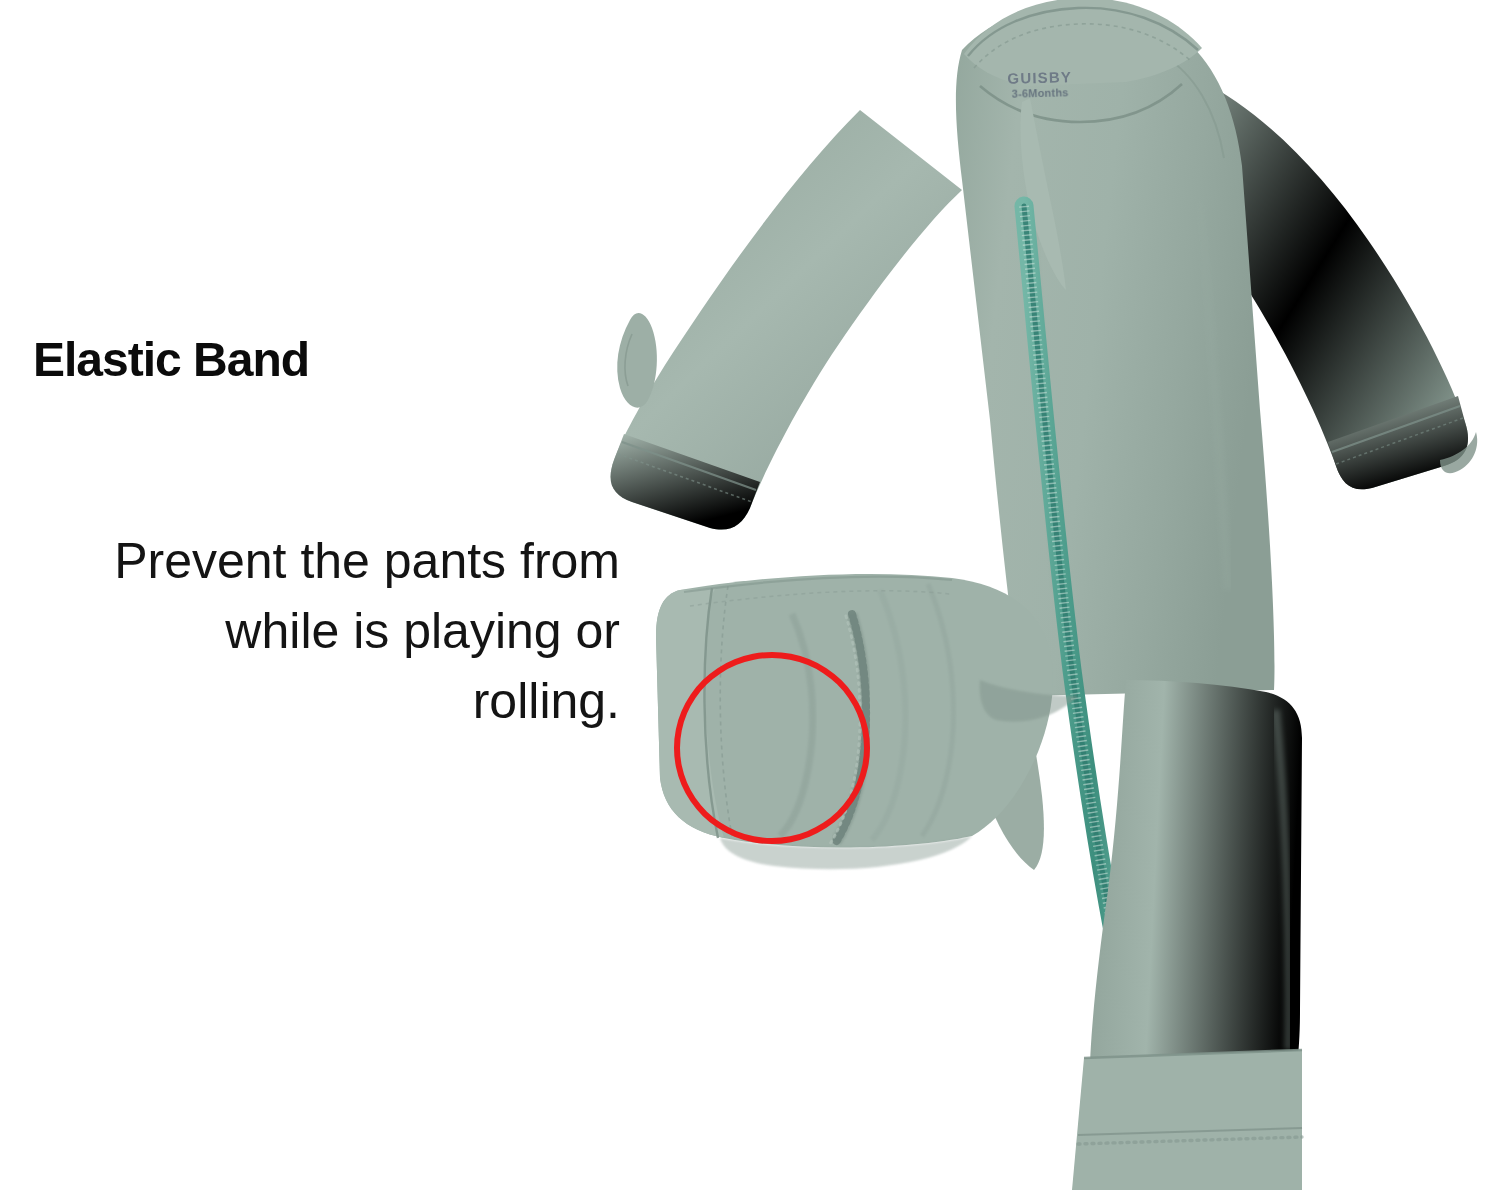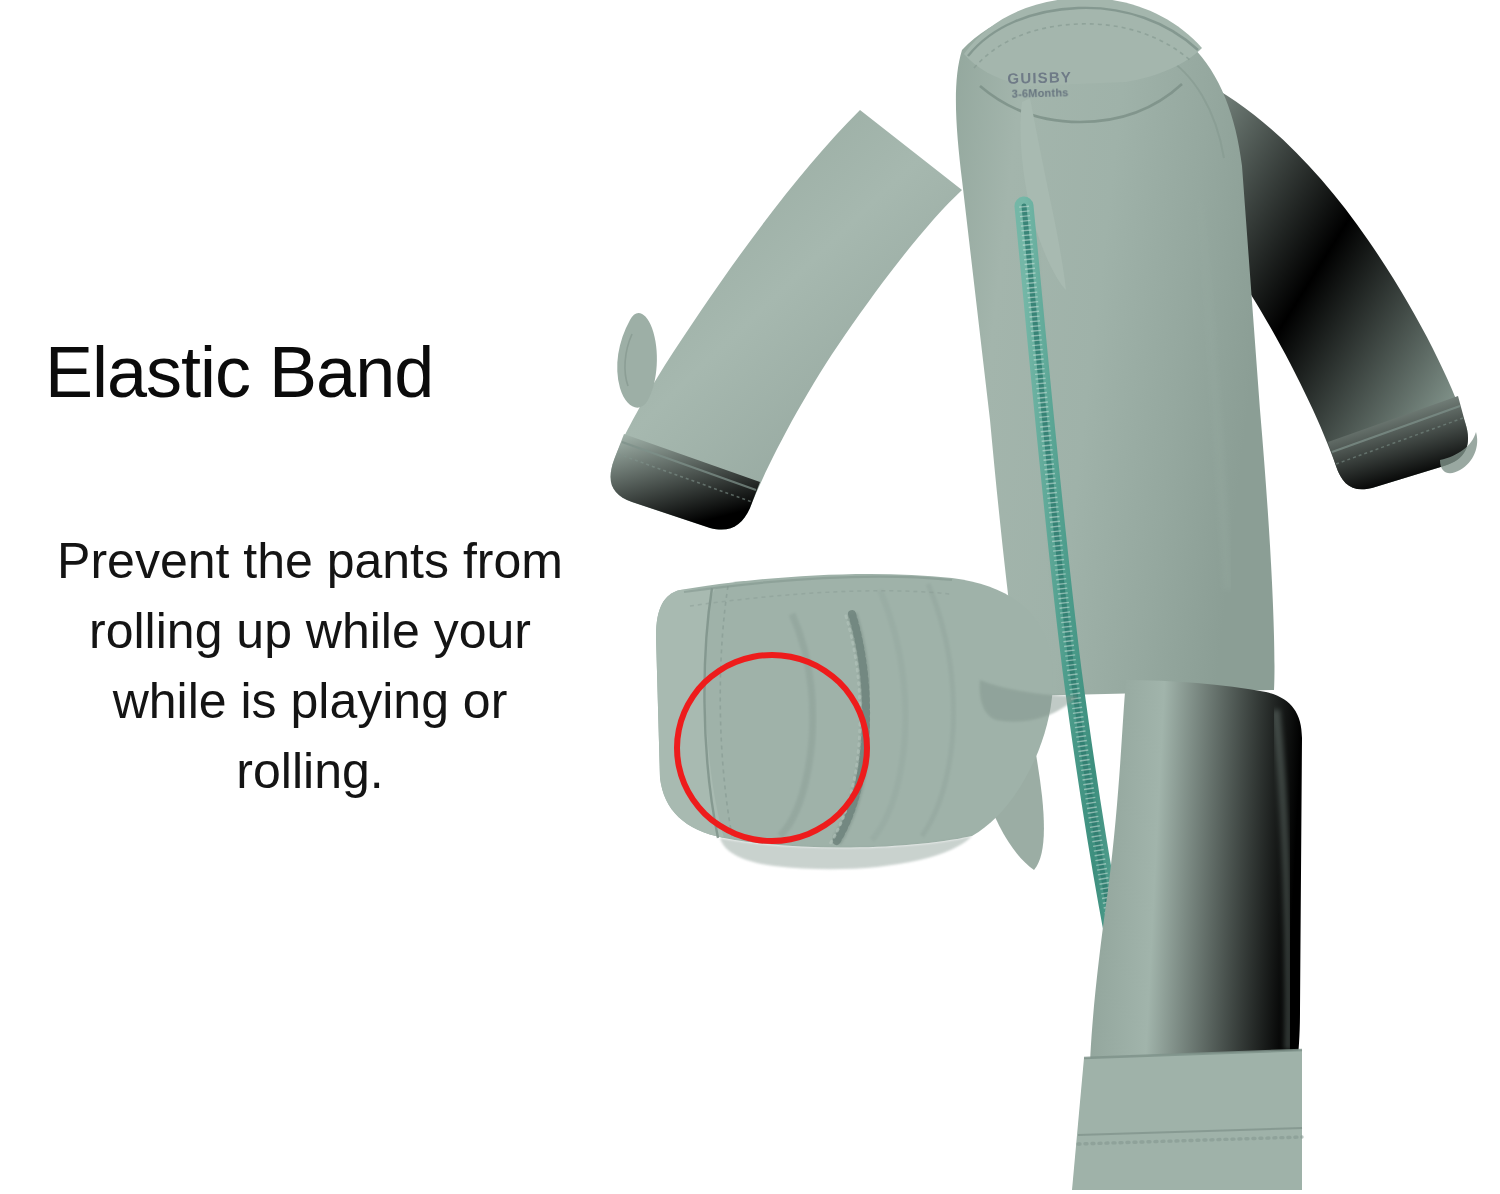--- a/index.html
+++ b/index.html
@@ -14,34 +14,33 @@
     background: #ffffff;
     overflow: hidden;
     font-family: "Liberation Sans", sans-serif;
   }
 
   
   #headline {
     position: absolute;
     left: 33px;
     top: 336px;
-    font-size: 72px;
-    font-weight: normal;
+    font-size: 48px;
+    font-weight: bold;
     letter-spacing: -1px;
     color: #0b0b0b;
     line-height: 1.0;
     white-space: nowrap;
-    margin-left: 12px;
   }
   #body-copy {
     position: absolute;
     left: 0px;
     top: 526px;
     width: 620px;
-    text-align: center;
+    text-align: right;
     font-size: 50px;
     line-height: 1.40;
     color: #141414;
     font-weight: 400;
   }
 
   
   #garment {
     position: absolute;
     left: 560px;
@@ -264,18 +263,17 @@
     <div class="brand-name">GUISBY</div>
     <div class="brand-size">3-6Months</div>
   </div>
 
   <div id="annotation-circle"></div>
 
   <div id="headline">Elastic Band</div>
 
   <div id="body-copy">
     <div>Prevent the pants from</div>
-    <div>rolling up while your</div>
     <div>while is playing or</div>
     <div>rolling.</div>
   </div>
 
 </div>
 
 </body></html>

